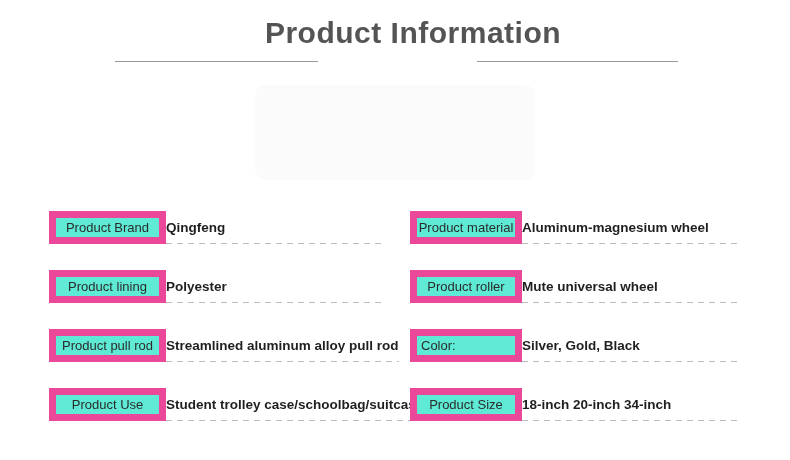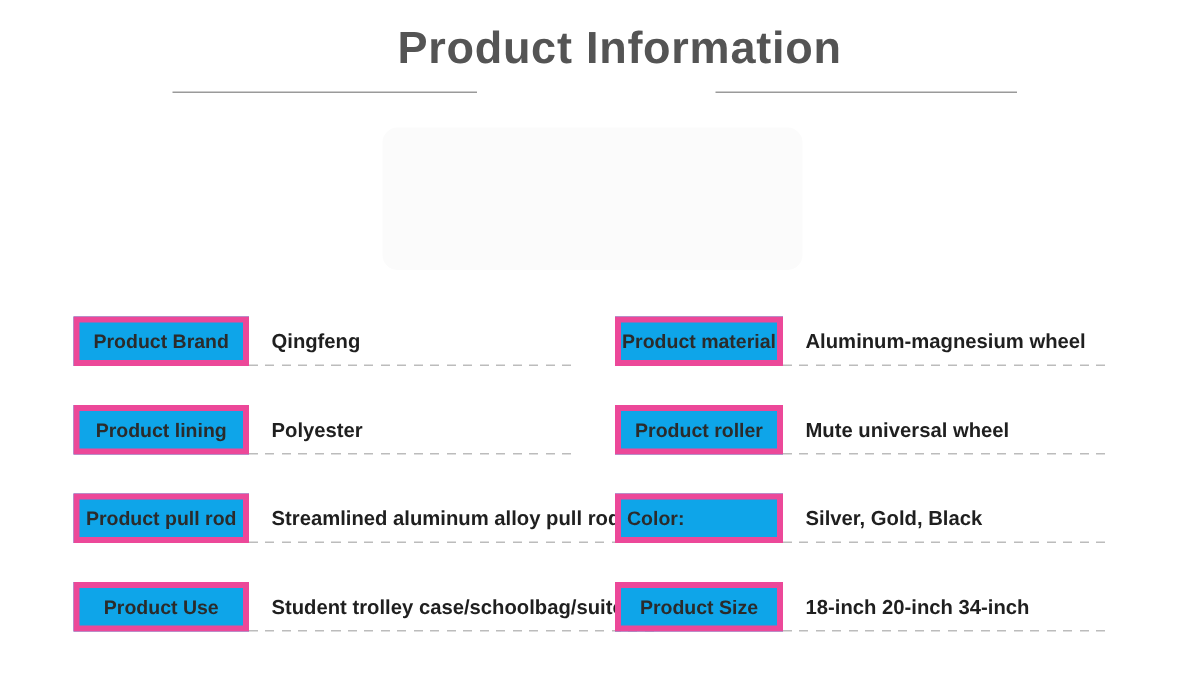--- a/index.html
+++ b/index.html
@@ -58,41 +58,40 @@
   .col.right { left: 410px; width: 329px; }
 
   .spec-row {
     display: flex;
     align-items: stretch;
     height: 33px;
     margin-bottom: 26px;
   }
   .spec-label-box {
     flex: 0 0 auto;
-    background: #0ea5e9;
-    border: 4px solid #ec4899;
+    background: #5eead4;
+    border: 7px solid #ec4899;
     box-sizing: border-box;
     display: flex;
     align-items: center;
     justify-content: center;
     font-size: 13px;
-    font-weight: 700;
+    font-weight: 400;
     color: #2b2b2b;
   }
   .col.left  .spec-label-box { width: 117px; }
   .col.right .spec-label-box { width: 112px; }
   .spec-label-box.align-left {
     justify-content: flex-start;
     padding-left: 4px;
   }
   .spec-value {
     flex: 1 1 auto;
     display: flex;
     align-items: center;
-    padding-left: 15px;
     font-size: 13.5px;
     font-weight: 700;
     color: #1f1f1f;
     white-space: nowrap;
     
     background-image: repeating-linear-gradient(
       to right,
       #bcbcbc 0 6px,
       transparent 6px 11px
     );

